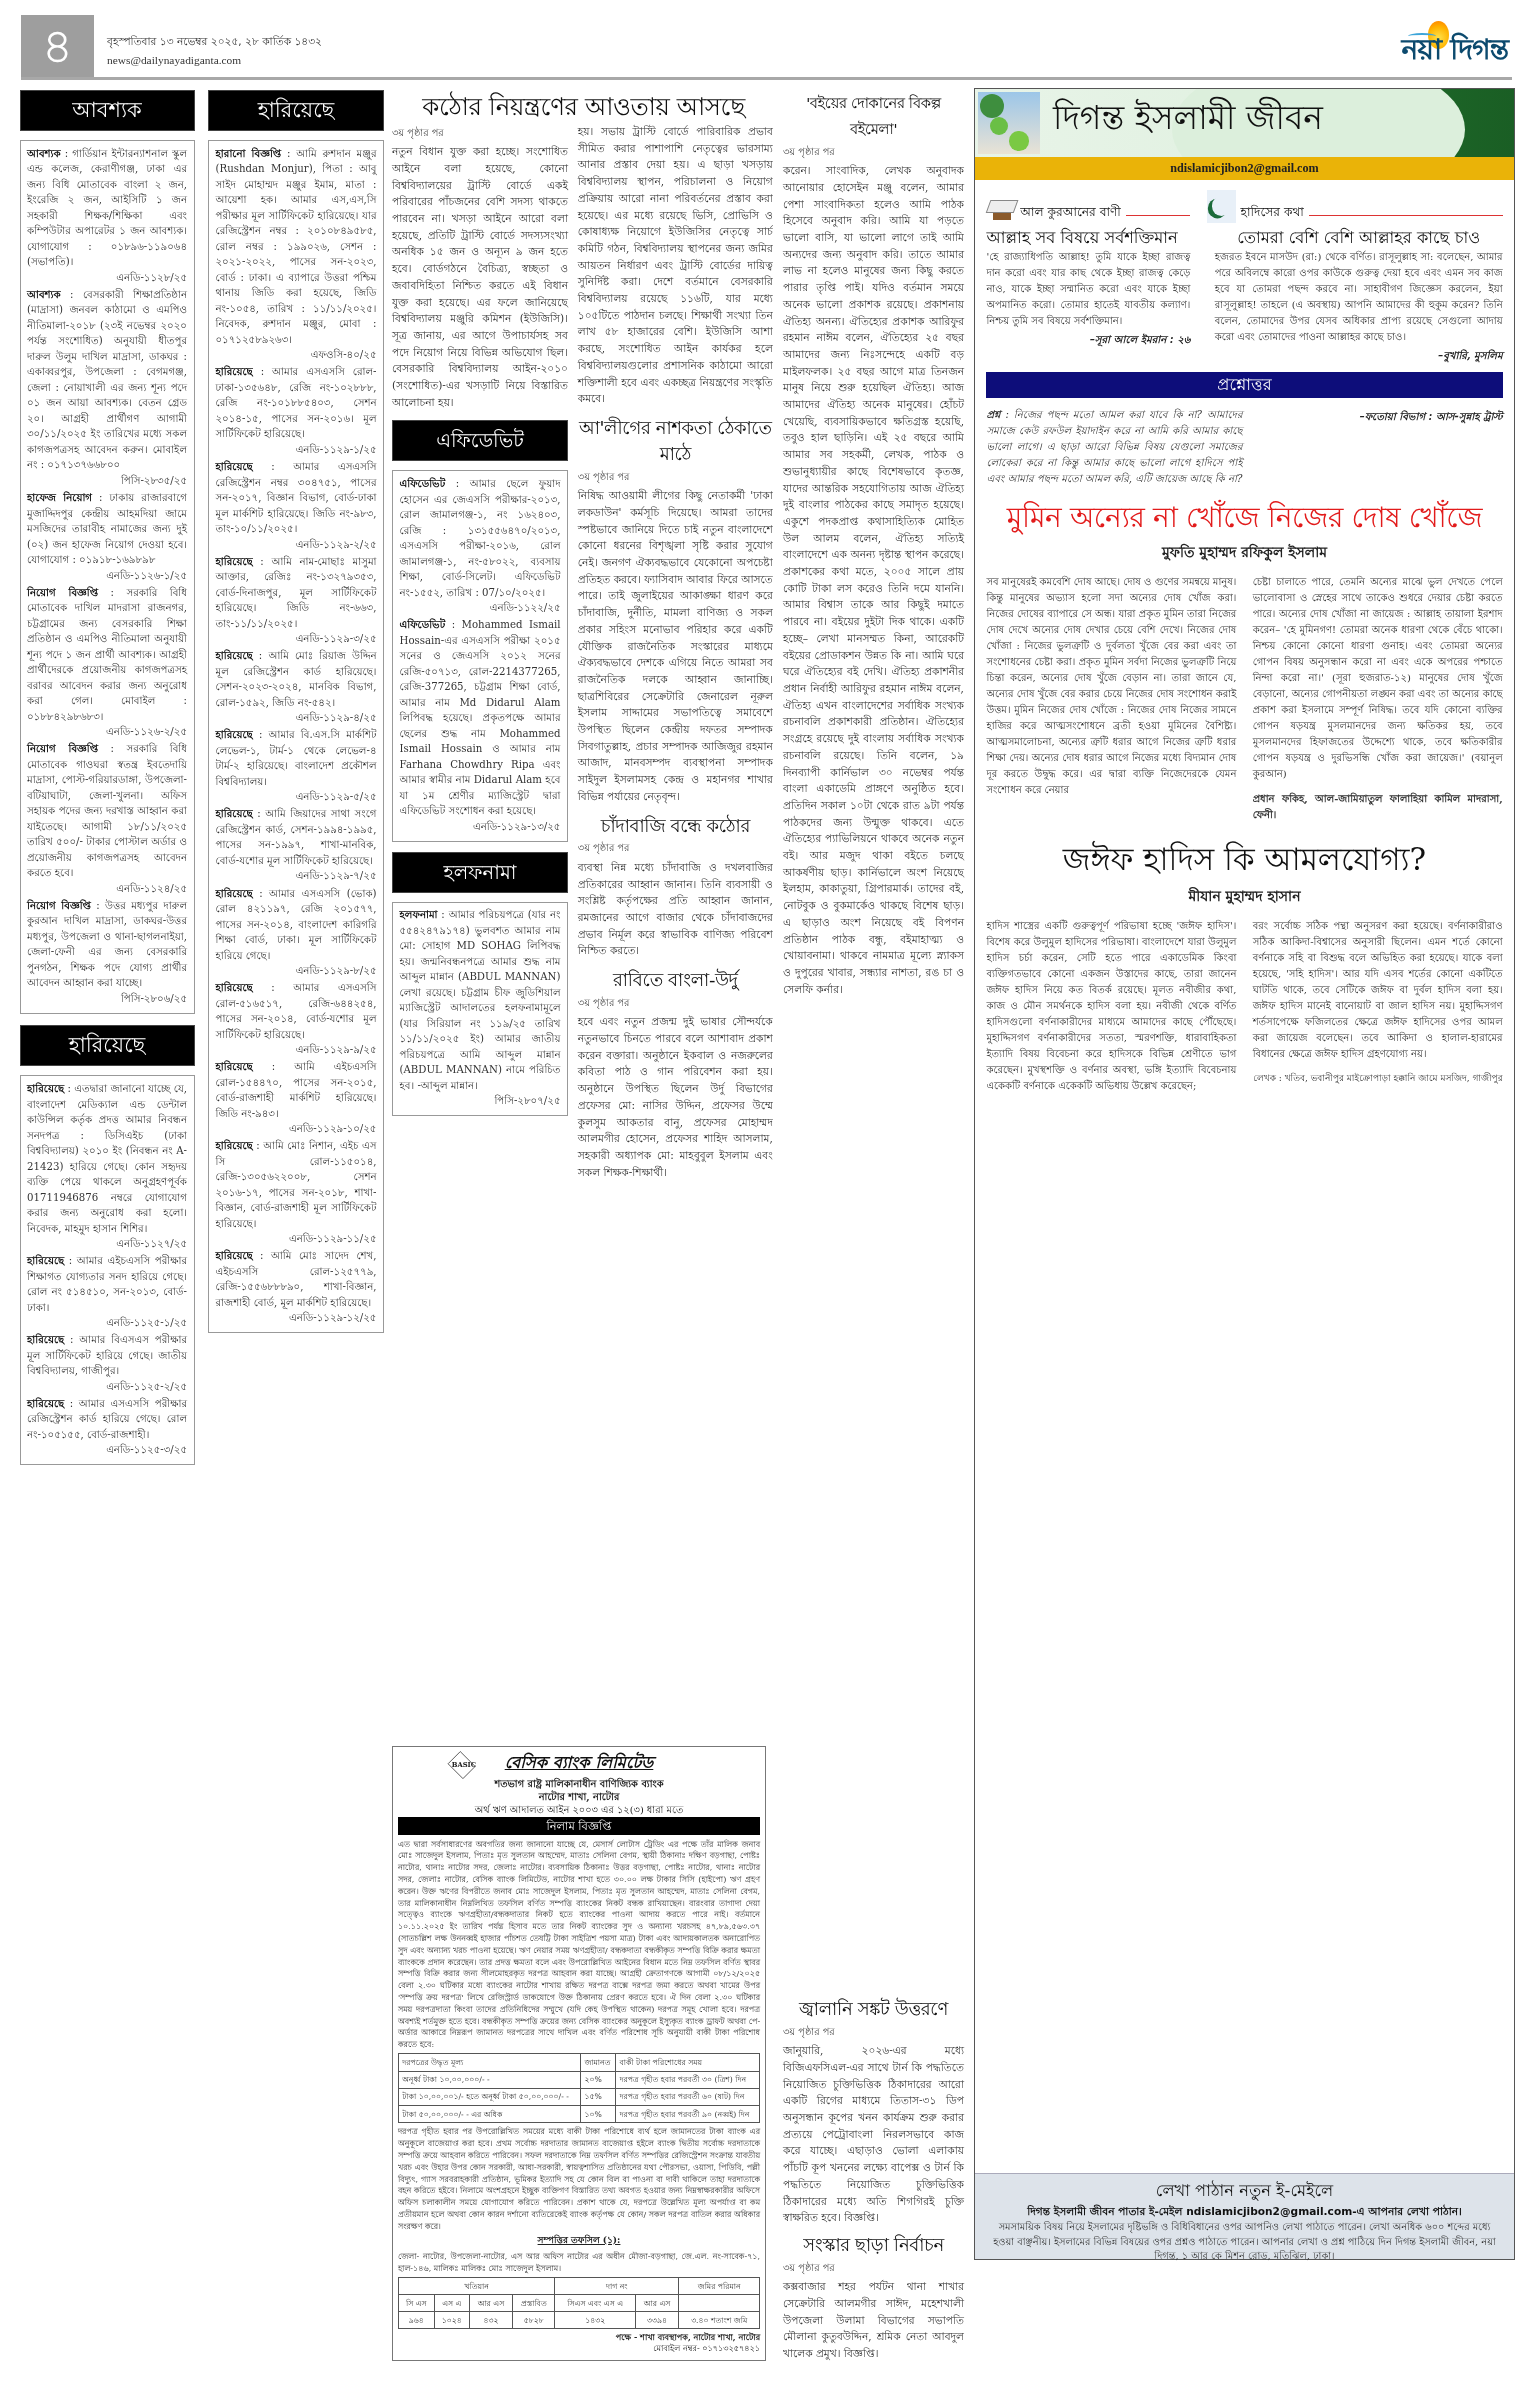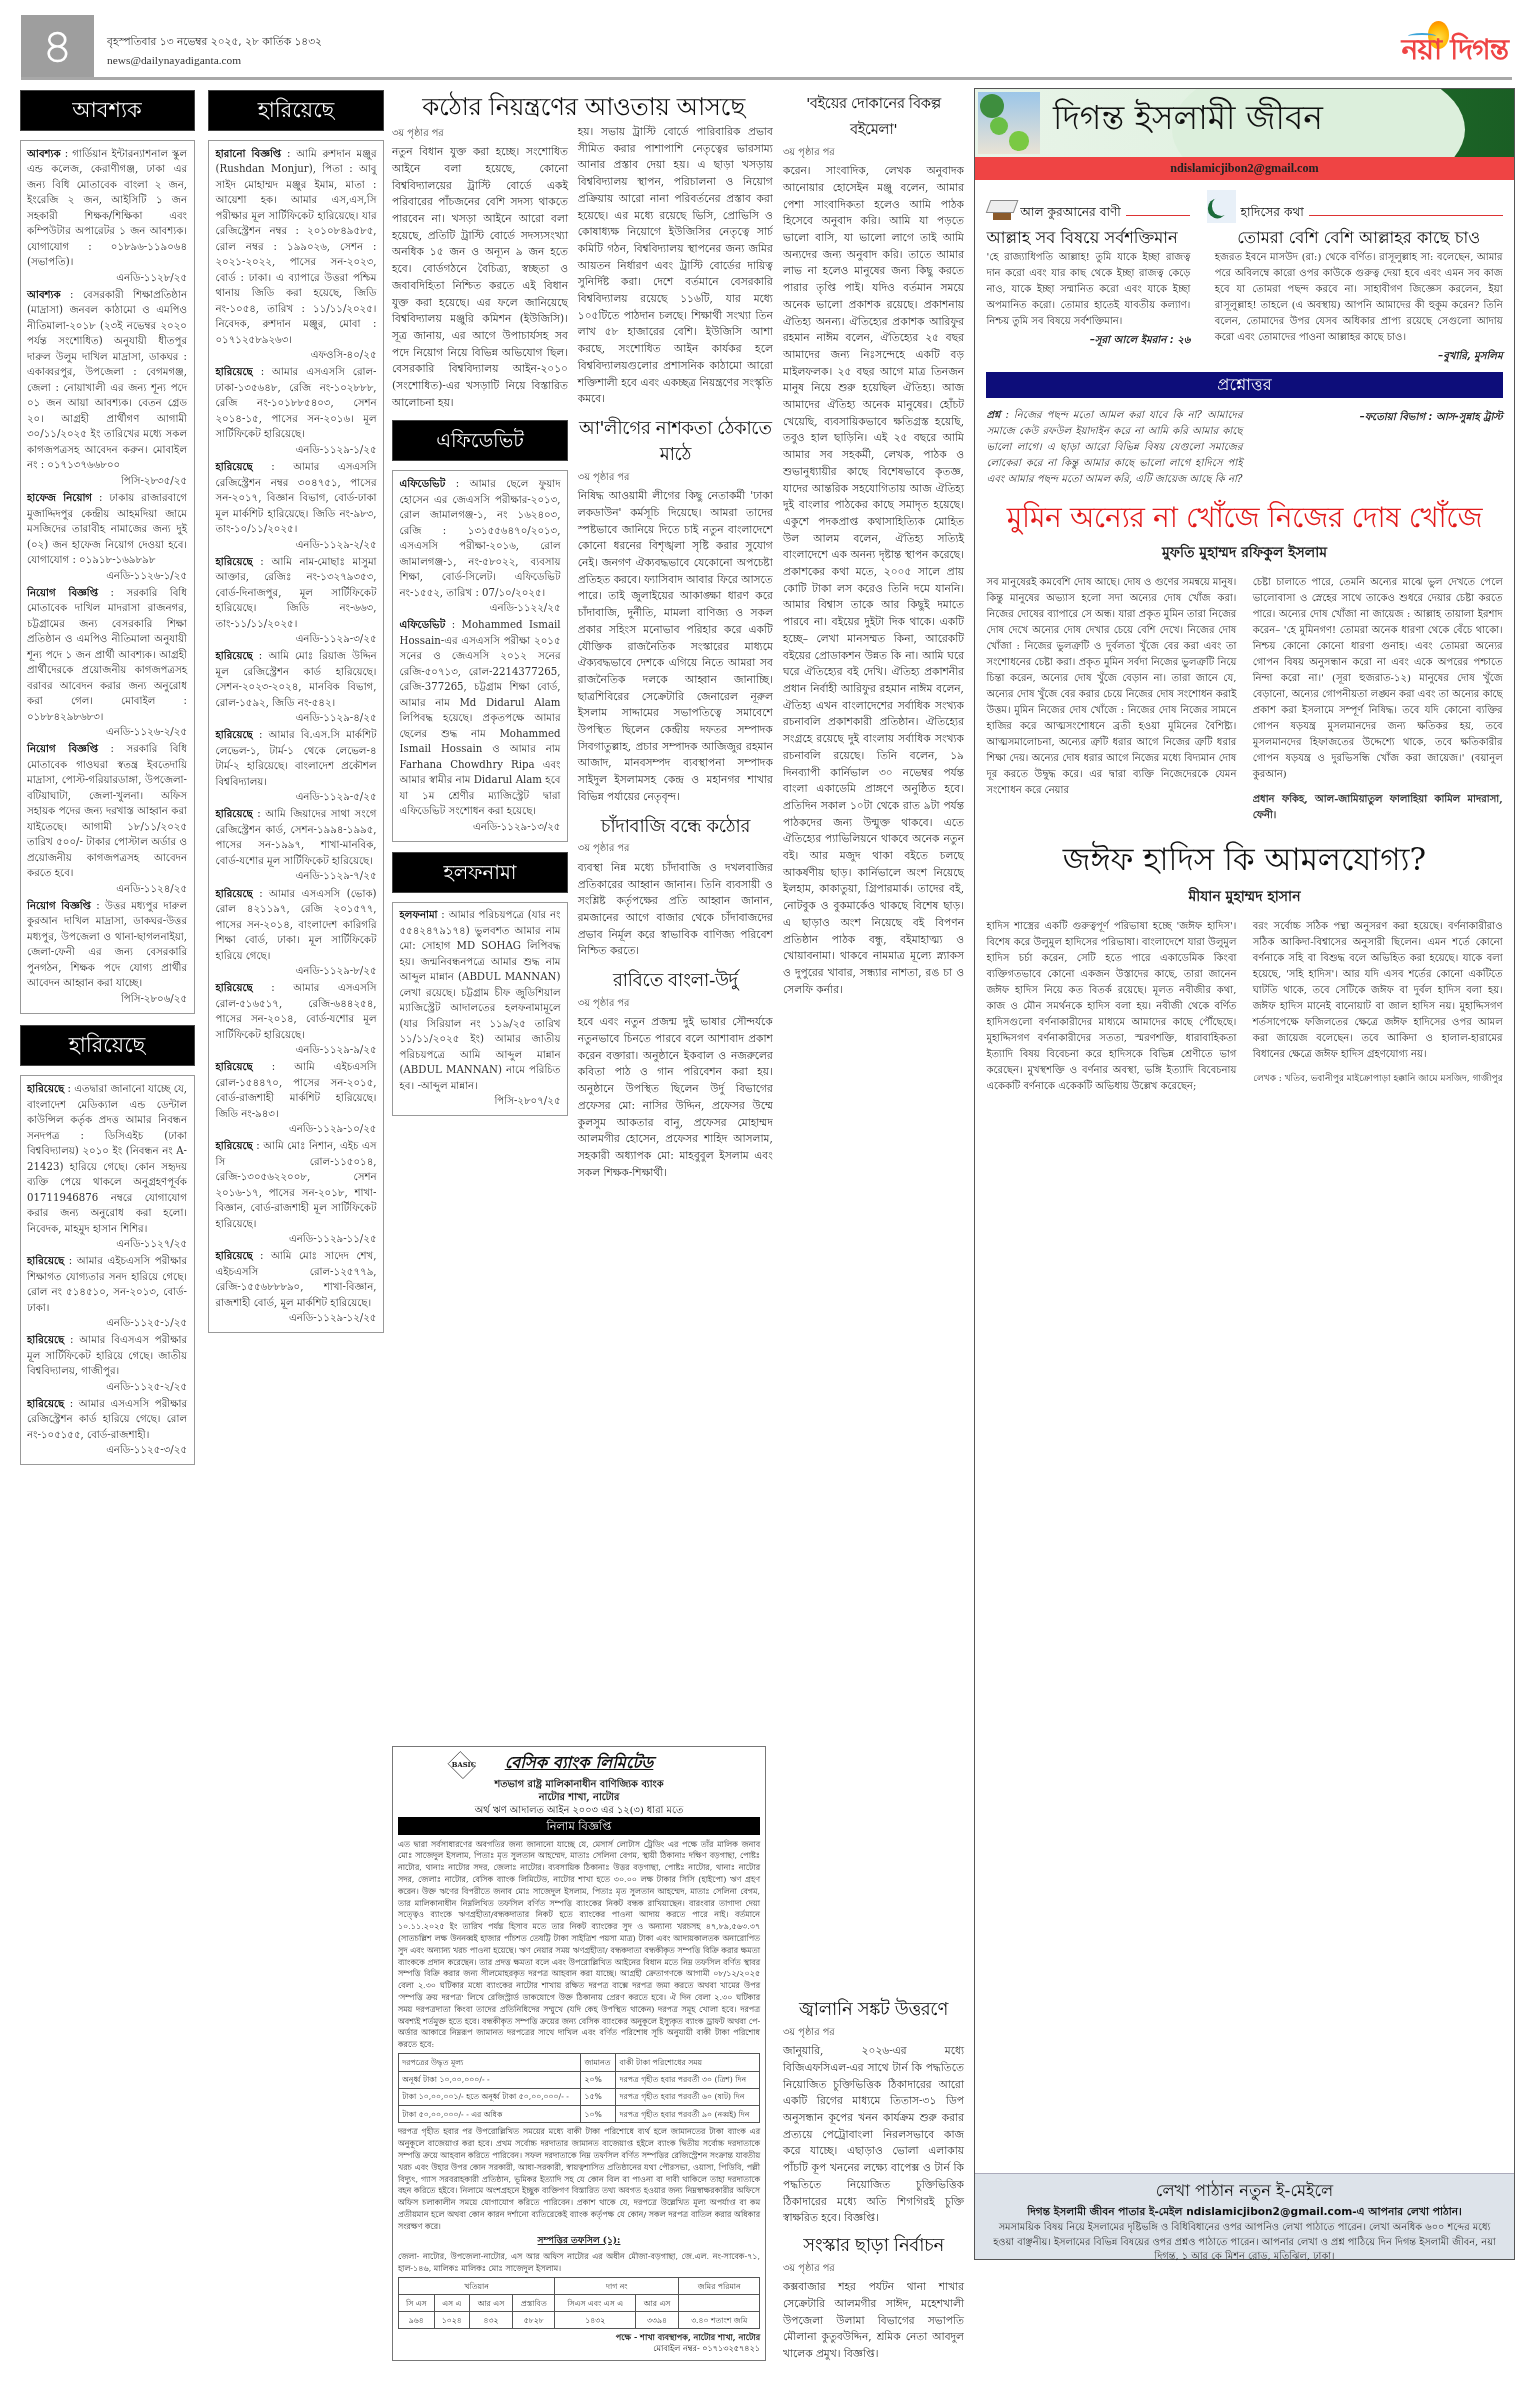--- a/index.html
+++ b/index.html
@@ -7,21 +7,21 @@
   body { font-family: "DejaVu Serif", serif; color: #222; position: relative; }
 
   .masthead { position: absolute; left: 0; top: 0; width: 1535px; height: 81px; }
   .page-num { position: absolute; left: 21px; top: 14.7px; width: 73px; height: 64px; background: #9e9e9e; color: #fff; font-family: "DejaVu Sans", sans-serif; font-size: 49px; font-weight: 300; text-align: center; line-height: 64px; }
   .mast-date { position: absolute; left: 107px; top: 34px; font-family: "DejaVu Sans", sans-serif; font-size: 10.6px; color: #333; }
   .mast-email { position: absolute; left: 107px; top: 54px; font-family: "Liberation Serif", serif; font-size: 11.4px; color: #333; }
   .mast-rule { position: absolute; left: 21px; top: 77px; width: 1491px; height: 3.3px; background: #a8a8a8; }
   .logo { position: absolute; right: 24.4px; top: 18px; width: 122px; height: 50px; }
   .logo .sun { position: absolute; left: 39px; top: 3.3px; width: 21px; height: 28px; border-radius: 50%; background: radial-gradient(circle at 50% 60%, #ffe24a 0%, #ffb300 55%, #ff7a00 100%); }
   .logo .wave { position: absolute; left: 19.5px; top: 14.7px; width: 28px; height: 6.5px; border-top: 2.4px solid #3da5d9; border-radius: 50% 50% 0 0; }
-  .logo .text { position: absolute; left: 13px; top: 9.8px; font-family: "DejaVu Sans", sans-serif; font-weight: bold; font-size: 28px; color: #ef4444; letter-spacing: -0.8px; }
+  .logo .text { position: absolute; left: 13px; top: 9.8px; font-family: "DejaVu Sans", sans-serif; font-weight: bold; font-size: 28px; color: #0c4a6e; letter-spacing: -0.8px; }
 
   .col { position: absolute; top: 90px; }
   .col1 { left: 19.5px; width: 175px; }
   .col2 { left: 208px; width: 176px; }
   .col3 { left: 392px; width: 383px; }
   .col4 { left: 783px; width: 181px; }
   .col5 { left: 974px; width: 541px; top: 88px; }
 
   .black-head { background: #000; color: #fff; text-align: center; font-family: "DejaVu Sans", sans-serif; font-size: 21px; line-height: 39px; height: 41px; border: 0.8px solid #444; }
   .ad-box { border: 1.6px solid #999; padding: 4.9px 6.5px; margin-top: 9px; font-size: 10.2px; line-height: 15.5px; text-align: justify; color: #333; }
@@ -38,21 +38,21 @@
   .two-col > div { flex: 1; }
 
   .isl-wrap { border: 1.6px solid #555; height: 2172px; position: relative; }
   .isl-banner { height: 68px; position: relative; background: linear-gradient(90deg, #e8f4e8 0%, #dff0df 70%, #1e6b2a 70%, #1a5e24 100%); overflow: hidden; }
   .isl-banner .curve { position: absolute; right: 49px; top: -33px; width: 293px; height: 147px; background: #dcefdc; border-radius: 50%; }
   .isl-banner .mosque { position: absolute; left: 3.3px; top: 3.3px; width: 62px; height: 62px; background: linear-gradient(180deg, #9cc6e8, #e9e3d5); }
   .isl-banner .dot1 { position: absolute; left: 4.9px; top: 4.9px; width: 24.4px; height: 24.4px; border-radius: 50%; background: #3e8e3e; }
   .isl-banner .dot2 { position: absolute; left: 14.7px; top: 28px; width: 18px; height: 18px; border-radius: 50%; background: #6abf45; }
   .isl-banner .dot3 { position: absolute; left: 34px; top: 42px; width: 19.5px; height: 19.5px; border-radius: 50%; background: #7ac943; }
   .isl-banner .title { position: absolute; left: 78px; top: 3px; font-family: "DejaVu Sans", sans-serif; font-size: 33px; color: #111; }
-  .isl-email { background: #ef4444; text-align: center; font-family: "Liberation Serif", serif; font-weight: bold; font-size: 12.2px; line-height: 23px; color: #222; }
+  .isl-email { background: #eab308; text-align: center; font-family: "Liberation Serif", serif; font-weight: bold; font-size: 12.2px; line-height: 23px; color: #222; }
   .sub-icons { display: flex; padding: 9.8px 11.4px 3.3px; gap: 16.3px; }
   .sub-icons .item { display: flex; align-items: flex-end; gap: 4.9px; }
   .sub-icons .item.grow { flex: 1; }
   .sub-icons .lbl { font-family: "DejaVu Sans", sans-serif; font-size: 12.2px; color: #111; }
   .sub-icons .line { flex: 1; height: 1.6px; background: #d33; margin-bottom: 6.5px; min-width: 49px; }
   .ic-book { width: 29px; height: 26px; position: relative; }
   .ic-book::before { content: ""; position: absolute; left: 1.6px; top: 3.3px; width: 26px; height: 11.4px; background: #eee; border: 0.8px solid #888; transform: skewX(-20deg); }
   .ic-book::after { content: ""; position: absolute; left: 6.5px; top: 16.3px; width: 18px; height: 6.5px; background: #8b5a2b; }
   .ic-crescent { width: 29px; height: 33px; background: #e8f0f8; position: relative; }
   .ic-crescent::before { content: ""; position: absolute; left: 4.9px; top: 6.5px; width: 19.5px; height: 19.5px; border-radius: 50%; box-shadow: -4.1px 2.4px 0 0 #1c6b3a; }

